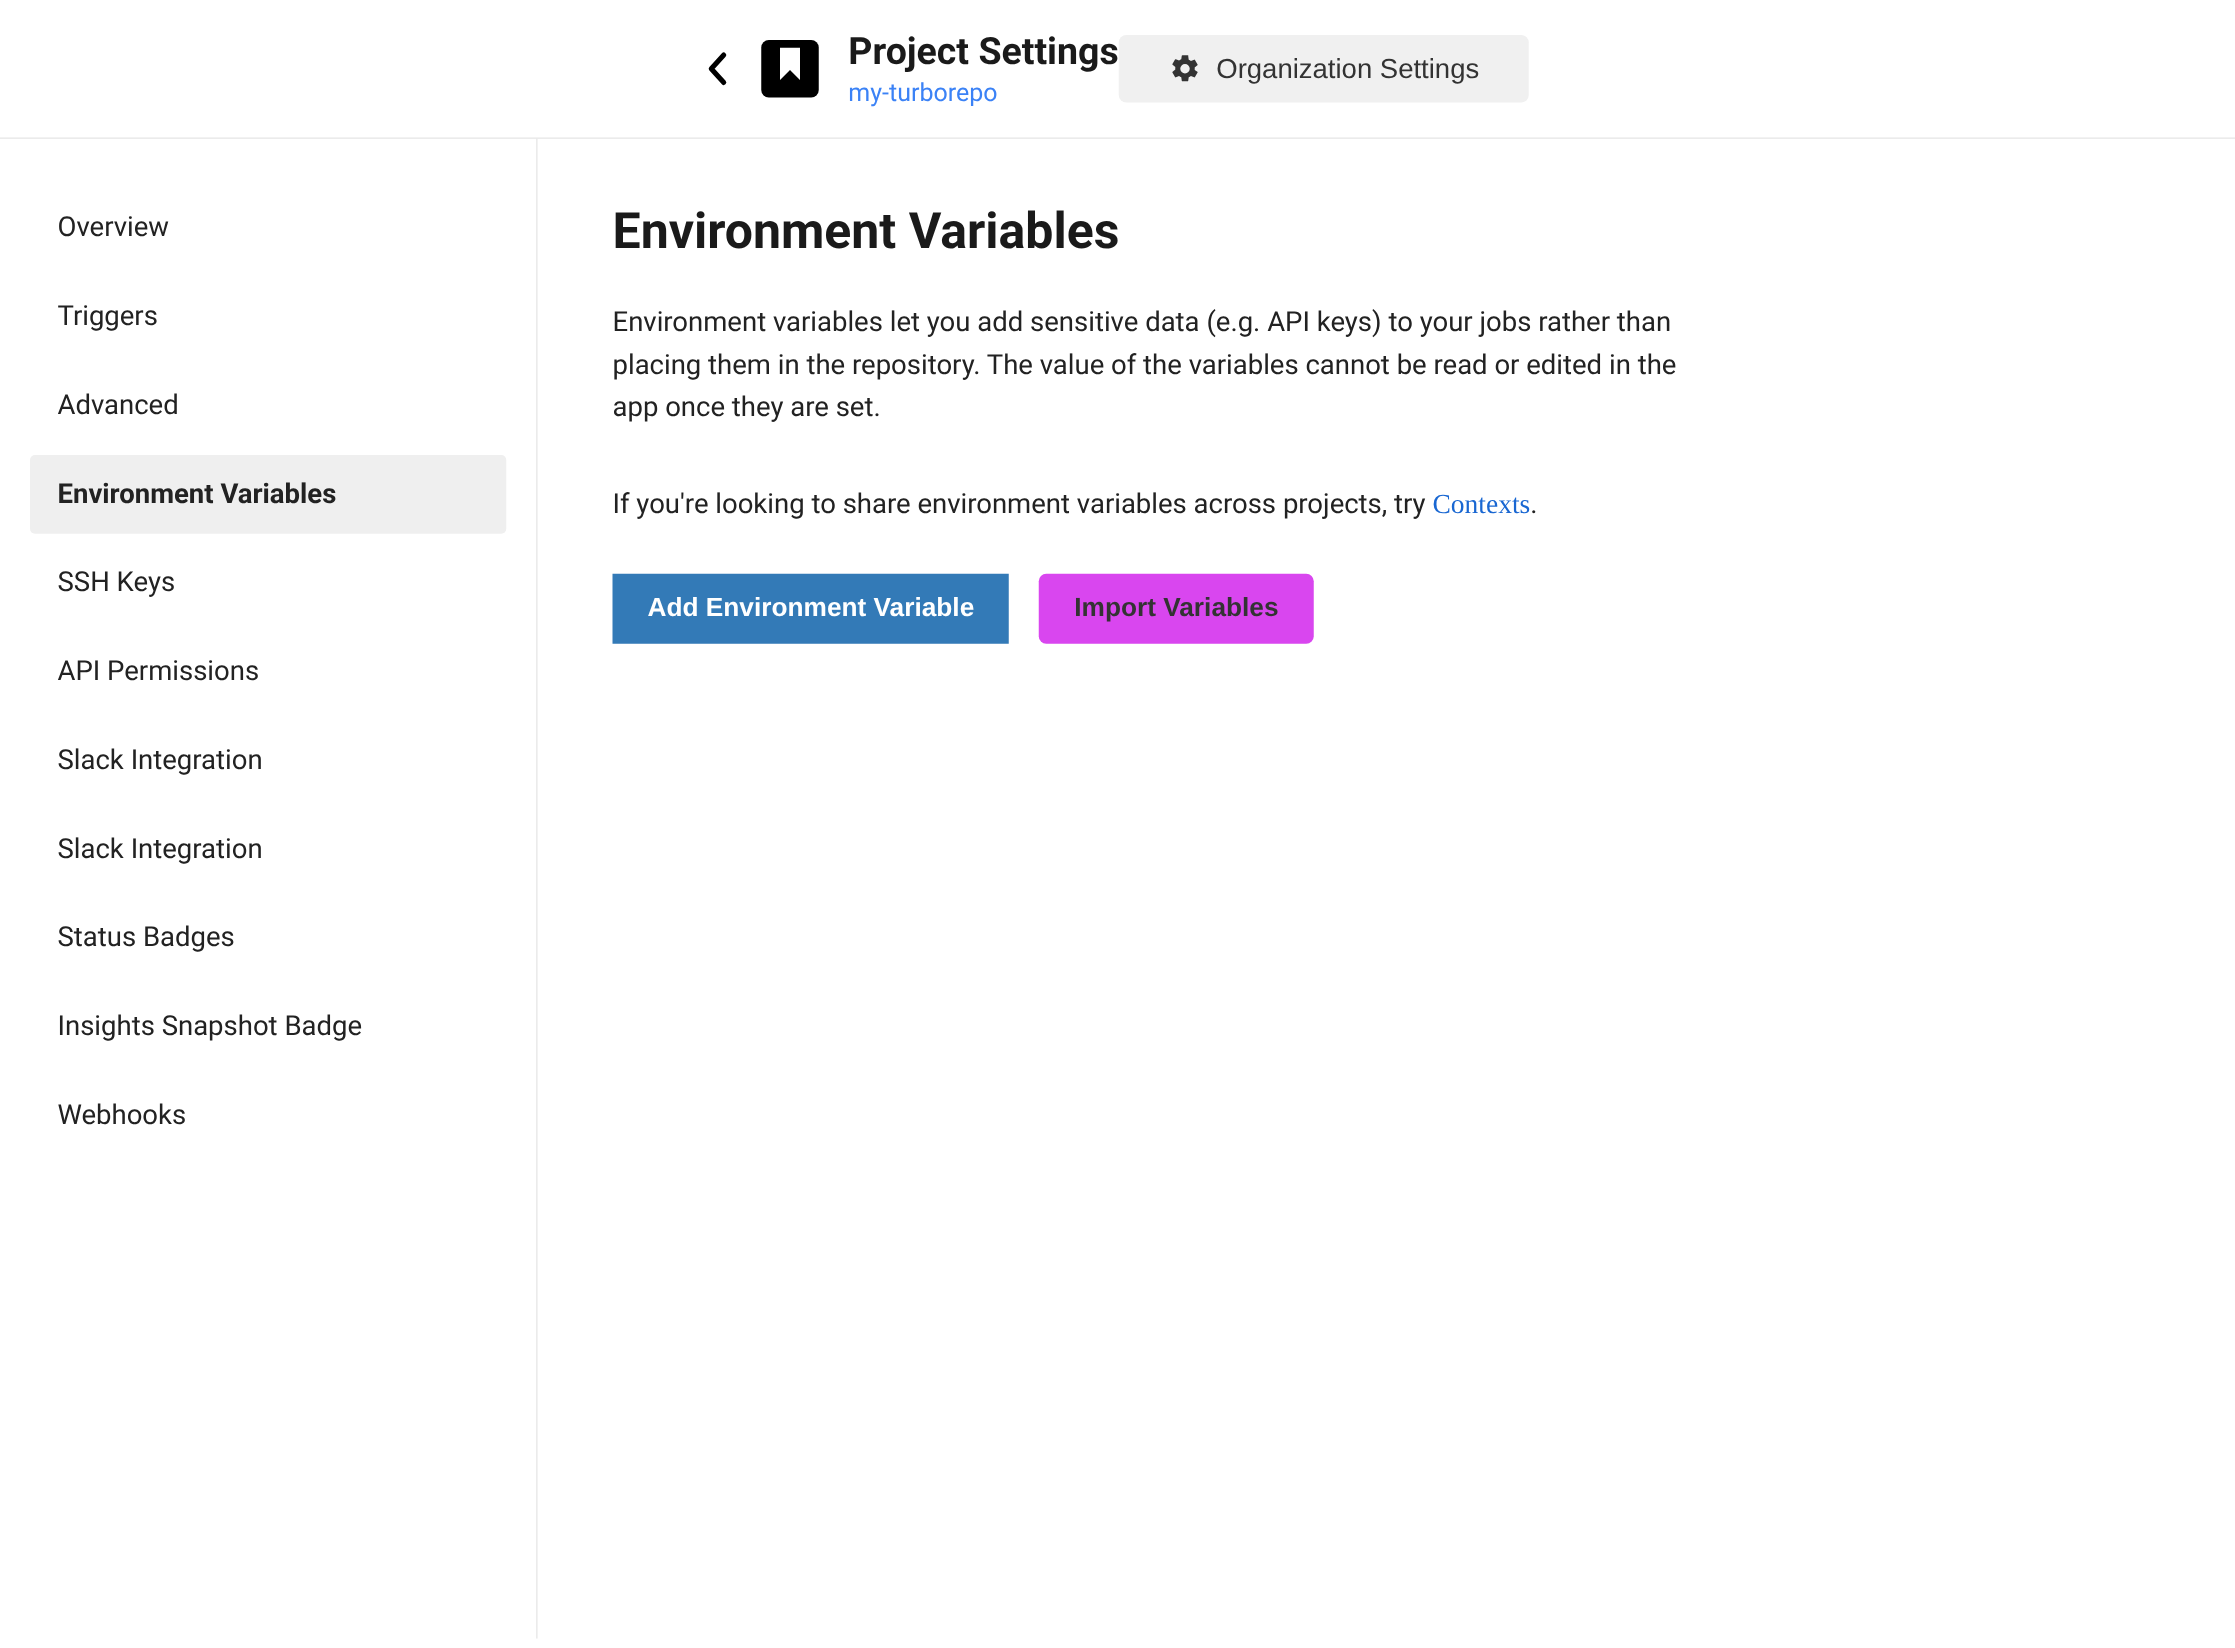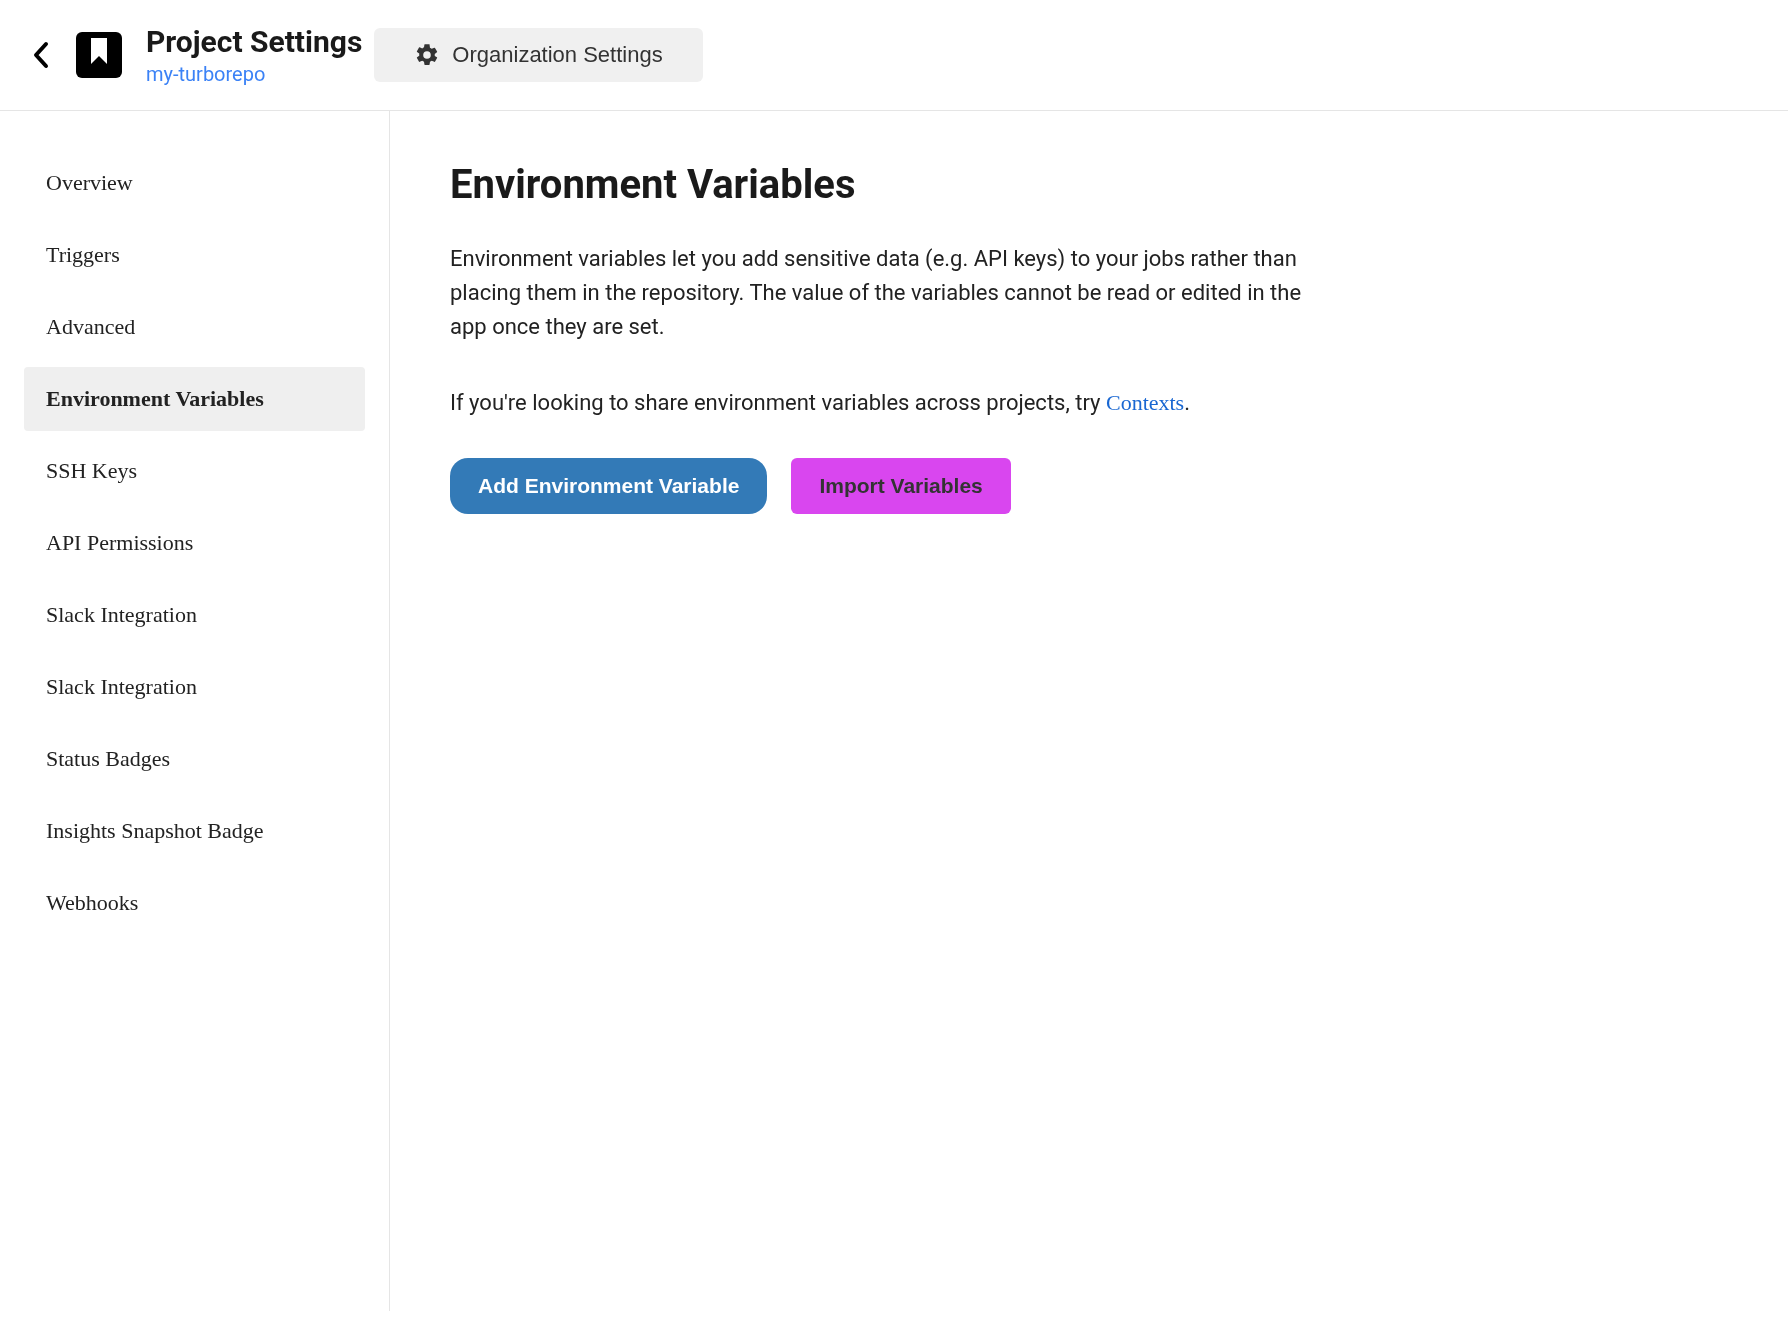--- a/index.html
+++ b/index.html
@@ -5,24 +5,23 @@
     * { box-sizing: border-box; margin: 0; padding: 0; }
     body {
       font-family: -apple-system, BlinkMacSystemFont, "Segoe UI", Roboto, Helvetica, Arial, sans-serif;
       background: #fff;
       color: #1a1a1a;
       width: 1788px;
     }
     .header {
       display: flex;
       align-items: center;
-      justify-content: flex-start;
+      justify-content: center;
       padding: 24px 32px;
       border-bottom: 1px solid #e5e5e5;
-      gap: 12px;
     }
     .header-left {
       display: flex;
       align-items: center;
       gap: 24px;
     }
     .back-btn {
       cursor: pointer;
       display: flex;
       align-items: center;
@@ -51,24 +50,23 @@
       font-size: 22px;
       font-weight: 500;
       color: #333;
       cursor: pointer;
     }
     .layout {
       display: flex;
       min-height: 1200px;
     }
     .sidebar {
-      width: 390px;
+      width: 430px;
       border-right: 1px solid #e5e5e5;
       padding: 40px 24px 40px 24px;
-      font-family: Liberation Serif, serif;
     }
     .sidebar-item {
       padding: 19px 22px;
       font-size: 22px;
       color: #222;
       cursor: pointer;
       border-radius: 4px;
       margin-bottom: 8px;
     }
     .sidebar-item.active {
@@ -102,21 +100,21 @@
     .link {
       color: #1967d2;
       cursor: pointer;
       font-family: Liberation Serif, serif;
     }
     .button-row { display: flex; gap: 24px; }
     .btn-primary {
       background: #337ab7;
       color: #fff;
       border: none;
-      border-radius: 18px;
+      border-radius: 0;
       padding: 16px 28px;
       font-size: 21px;
       font-weight: 600;
       cursor: pointer;
     }
     .btn-secondary {
       background: #d946ef;
       color: #333;
       border: none;
       border-radius: 6px;

